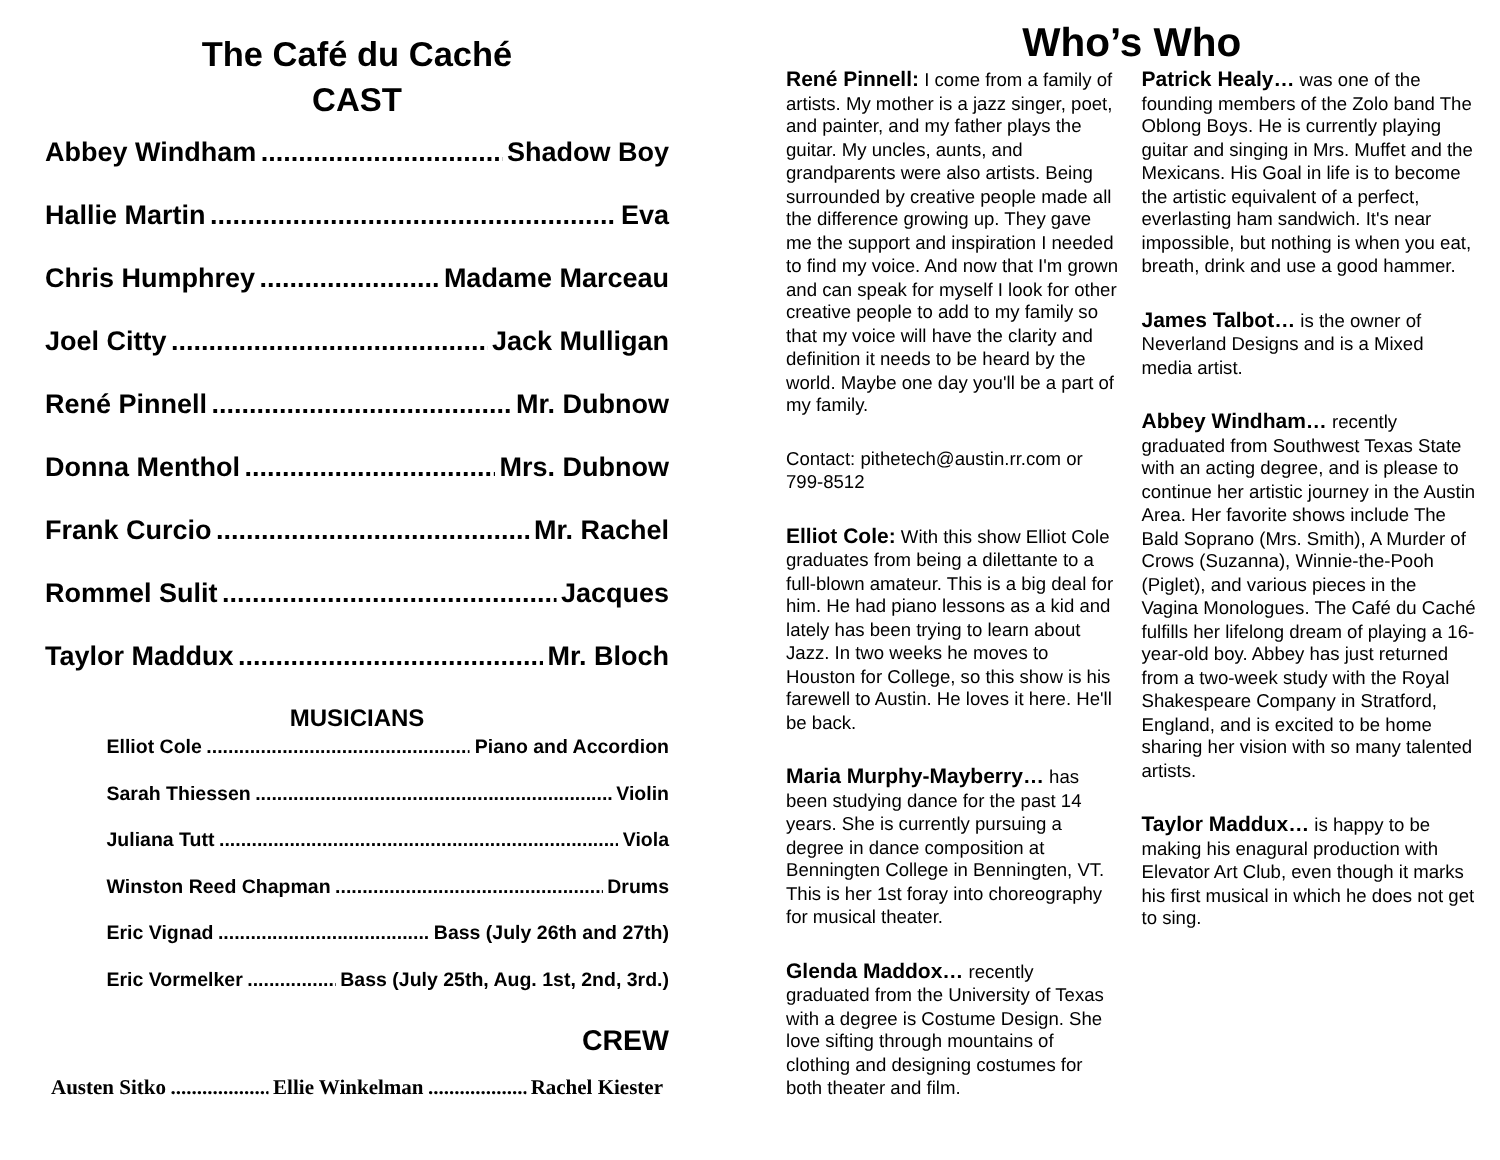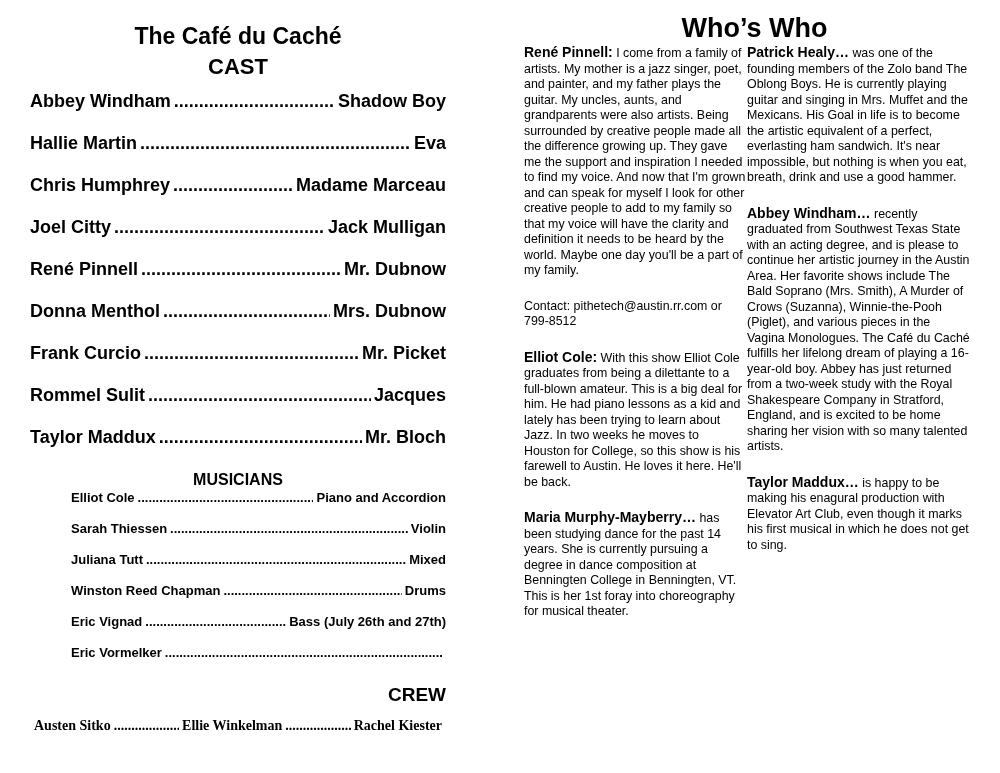--- a/index.html
+++ b/index.html
@@ -20,21 +20,21 @@
   .dots { flex: 1 1 auto; overflow: hidden; white-space: nowrap; min-width: 8px; margin: 0 3px; }
   .cast-row { font-size: 18px; line-height: 19px; margin-bottom: 23px; }
   .lp-mus-h { font-size: 16px; line-height: 20px; font-weight: bold; text-align: center; margin: 12px 0 0; }
   .mus-row { font-size: 13px; line-height: 16px; margin-bottom: 15px; margin-left: 41px; }
   .lp-crew-h { font-size: 19px; line-height: 24px; font-weight: bold; text-align: right; margin: 22px 0 10px; }
   .crew-row { font-size: 14px; line-height: 17px; padding: 0 4px; font-family: Liberation Serif, serif; }
 
   
   .page-right { flex: 1 1 auto; box-sizing: border-box; padding: 0 15px 0 64px; }
   .rp-title { font-size: 27px; line-height: 32px; font-weight: bold; text-align: center; margin: 12px 0 1px; }
-  .cols { display: flex; }
+  .cols { display: flex; gap: 14px; }
   .col { width: 223px; flex: 0 0 auto; }
   .bio { font-size: 12.4px; line-height: 15.5px; margin: 0 0 20px; text-align: left; }
   .bname { font-size: 14px; font-weight: bold; }
 </style>
 </head>
 <body>
 
 <div class="sheet">
 
   <div class="page page-left">
@@ -68,21 +68,21 @@
         <span class="rl">Mr. Dubnow</span>
       </div>
       <div class="row cast-row">
         <span class="nm">Donna Menthol</span>
         <span class="dots">................................................................................................................................................................</span>
         <span class="rl">Mrs. Dubnow</span>
       </div>
       <div class="row cast-row">
         <span class="nm">Frank Curcio</span>
         <span class="dots">................................................................................................................................................................</span>
-        <span class="rl">Mr. Picket</span>
+        <span class="rl">Mr. Rachel</span>
       </div>
       <div class="row cast-row">
         <span class="nm">Rommel Sulit</span>
         <span class="dots">................................................................................................................................................................</span>
         <span class="rl">Jacques</span>
       </div>
       <div class="row cast-row">
         <span class="nm">Taylor Maddux</span>
         <span class="dots">................................................................................................................................................................</span>
         <span class="rl">Mr. Bloch</span>
@@ -98,35 +98,36 @@
         <span class="rl">Piano and Accordion</span>
       </div>
       <div class="row mus-row">
         <span class="nm">Sarah Thiessen</span>
         <span class="dots">................................................................................................................................................................</span>
         <span class="rl">Violin</span>
       </div>
       <div class="row mus-row">
         <span class="nm">Juliana Tutt</span>
         <span class="dots">................................................................................................................................................................</span>
-        <span class="rl">Mixed</span>
+        <span class="rl">Viola</span>
       </div>
       <div class="row mus-row">
         <span class="nm">Winston Reed Chapman</span>
         <span class="dots">................................................................................................................................................................</span>
         <span class="rl">Drums</span>
       </div>
       <div class="row mus-row">
         <span class="nm">Eric Vignad</span>
         <span class="dots">................................................................................................................................................................</span>
         <span class="rl">Bass (July 26th and 27th)</span>
       </div>
       <div class="row mus-row">
         <span class="nm">Eric Vormelker</span>
         <span class="dots">................................................................................................................................................................</span>
+        <span class="rl">Bass (July 25th, Aug. 1st, 2nd, 3rd.)</span>
       </div>
     </div>
 
     <div class="lp-crew-h">CREW</div>
 
     <div class="row crew-row">
       <span class="nm">Austen Sitko</span>
       <span class="dots">................................................................................................................................................................</span>
       <span class="nm">Ellie Winkelman</span>
       <span class="dots">................................................................................................................................................................</span>
@@ -140,25 +141,27 @@
     <div class="cols">
 
       <div class="col">
         <p class="bio"><b class="bname">René Pinnell:</b> <span class="btext">I come from a family of artists. My mother is a jazz singer, poet, and painter, and my father plays the guitar. My uncles, aunts, and grandparents were also artists. Being surrounded by creative people made all the difference growing up. They gave me the support and inspiration I needed to find my voice. And now that I'm grown and can speak for myself I look for other creative people to add to my family so that my voice will have the clarity and definition it needs to be heard by the world. Maybe one day you'll be a part of my family.</span></p>
         <p class="bio">Contact: pithetech@austin.rr.com or 799-8512</p>
 
         <p class="bio"><b class="bname">Elliot Cole:</b> <span class="btext">With this show Elliot Cole graduates from being a dilettante to a full-blown amateur. This is a big deal for him. He had piano lessons as a kid and lately has been trying to learn about Jazz. In two weeks he moves to Houston for College, so this show is his farewell to Austin. He loves it here. He'll be back.</span></p>
 
         <p class="bio"><b class="bname">Maria Murphy-Mayberry…</b> <span class="btext">has been studying dance for the past 14 years. She is currently pursuing a degree in dance composition at Benningten College in Benningten, VT. This is her 1st foray into choreography for musical theater.</span></p>
 
+        <p class="bio"><b class="bname">Glenda Maddox…</b> <span class="btext">recently graduated from the University of Texas with a degree is Costume Design. She love sifting through mountains of clothing and designing costumes for both theater and film.</span></p>
       </div>
 
       <div class="col">
         <p class="bio"><b class="bname">Patrick Healy…</b> <span class="btext">was one of the founding members of the Zolo band The Oblong Boys. He is currently playing guitar and singing in Mrs. Muffet and the Mexicans. His Goal in life is to become the artistic equivalent of a perfect, everlasting ham sandwich. It's near impossible, but nothing is when you eat, breath, drink and use a good hammer.</span></p>
 
+        <p class="bio"><b class="bname">James Talbot…</b> <span class="btext">is the owner of Neverland Designs and is a Mixed media artist.</span></p>
 
 
         <p class="bio"><b class="bname">Abbey Windham…</b> <span class="btext">recently graduated from Southwest Texas State with an acting degree, and is please to continue her artistic journey in the Austin Area. Her favorite shows include The Bald Soprano (Mrs. Smith), A Murder of Crows (Suzanna), Winnie-the-Pooh (Piglet), and various pieces in the Vagina Monologues. The Café du Caché fulfills her lifelong dream of playing a 16-year-old boy. Abbey has just returned from a two-week study with the Royal Shakespeare Company in Stratford, England, and is excited to be home sharing her vision with so many talented artists.</span></p>
 
         <p class="bio"><b class="bname">Taylor Maddux…</b> <span class="btext">is happy to be making his enagural production with Elevator Art Club, even though it marks his first musical in which he does not get to sing.</span></p>
       </div>
 
     </div>
   </div>
 </div>

